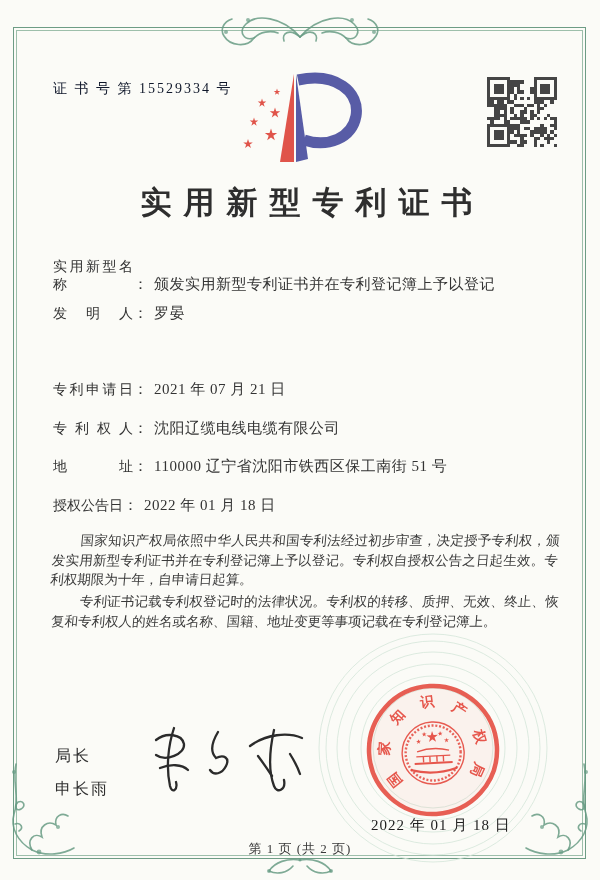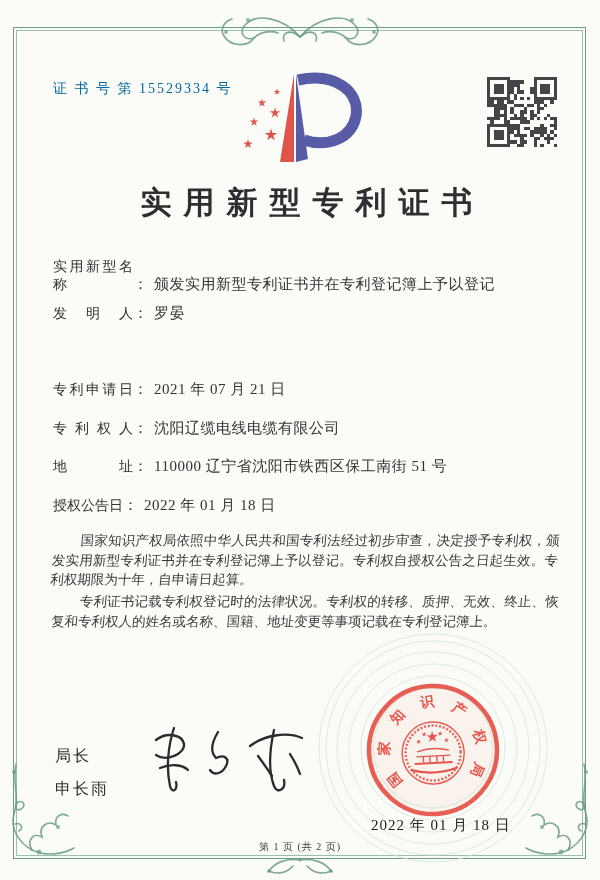--- a/index.html
+++ b/index.html
@@ -7,21 +7,21 @@
   #page{position:relative;width:600px;height:880px;background:#fbfbf7;overflow:hidden;color:#333;}
 
   
   .frame-outer{position:absolute;left:13px;top:27px;width:571px;height:830px;border:1.5px solid #6d9c85;z-index:0;}
   .frame-inner{position:absolute;left:2px;top:2px;right:2px;bottom:2px;border:1px solid #9dbfab;}
 
   .orn{position:absolute;z-index:2;}
   .orn path{fill:none;stroke:#679b84;stroke-width:1.6;stroke-linecap:round;opacity:.85;}
   .orn circle{fill:#679b84;opacity:.7;}
 
-  .cert-no{position:absolute;left:53px;top:80px;font-size:14px;letter-spacing:2px;color:#0369a1;}
+  .cert-no{position:absolute;left:53px;top:80px;font-size:14px;letter-spacing:2px;color:#0f172a;}
 
   .logo{position:absolute;left:228px;top:72px;z-index:1;}
   .qr{position:absolute;left:487px;top:77px;width:70px;height:70px;display:grid;
       grid-template-columns:repeat(21,1fr);grid-template-rows:repeat(21,1fr);z-index:1;}
   .qr div.on{background:#454545;}
 
   .title{position:absolute;left:0;top:182px;width:600px;text-align:center;font-size:31px;font-weight:600;
          letter-spacing:12px;padding-left:25px;box-sizing:border-box;color:#2e2e2e;}
 
   .row{position:absolute;left:53px;width:500px;height:22px;font-size:15px;color:#333;}
@@ -42,21 +42,21 @@
 
   .guilloche{position:absolute;left:283px;top:633px;z-index:1;}
   .guilloche circle{fill:none;stroke:#d4e6da;stroke-width:1;opacity:.8;}
 
   .seal{position:absolute;left:358px;top:675px;z-index:2;transform:rotate(-3deg);}
   .seal .ink{stroke:#e4493e;fill:none;}
   .seal text{fill:#e4493e;font-size:14px;font-weight:700;opacity:.92;}
 
   .seal-date{position:absolute;left:371px;top:816px;font-size:15px;color:#1d1d1d;letter-spacing:1px;z-index:4;}
 
-  .footer{position:absolute;left:0;top:840px;width:600px;text-align:center;font-size:10px;color:#3a3a3a;letter-spacing:1px;}
+  .footer{position:absolute;left:0;top:840px;width:600px;text-align:center;font-size:13px;color:#3a3a3a;letter-spacing:1px;}
 </style>
 </head>
 <body>
 
 <div id="page">
 
   <div class="frame-outer">
     <div class="frame-inner"></div>
   </div>
 

